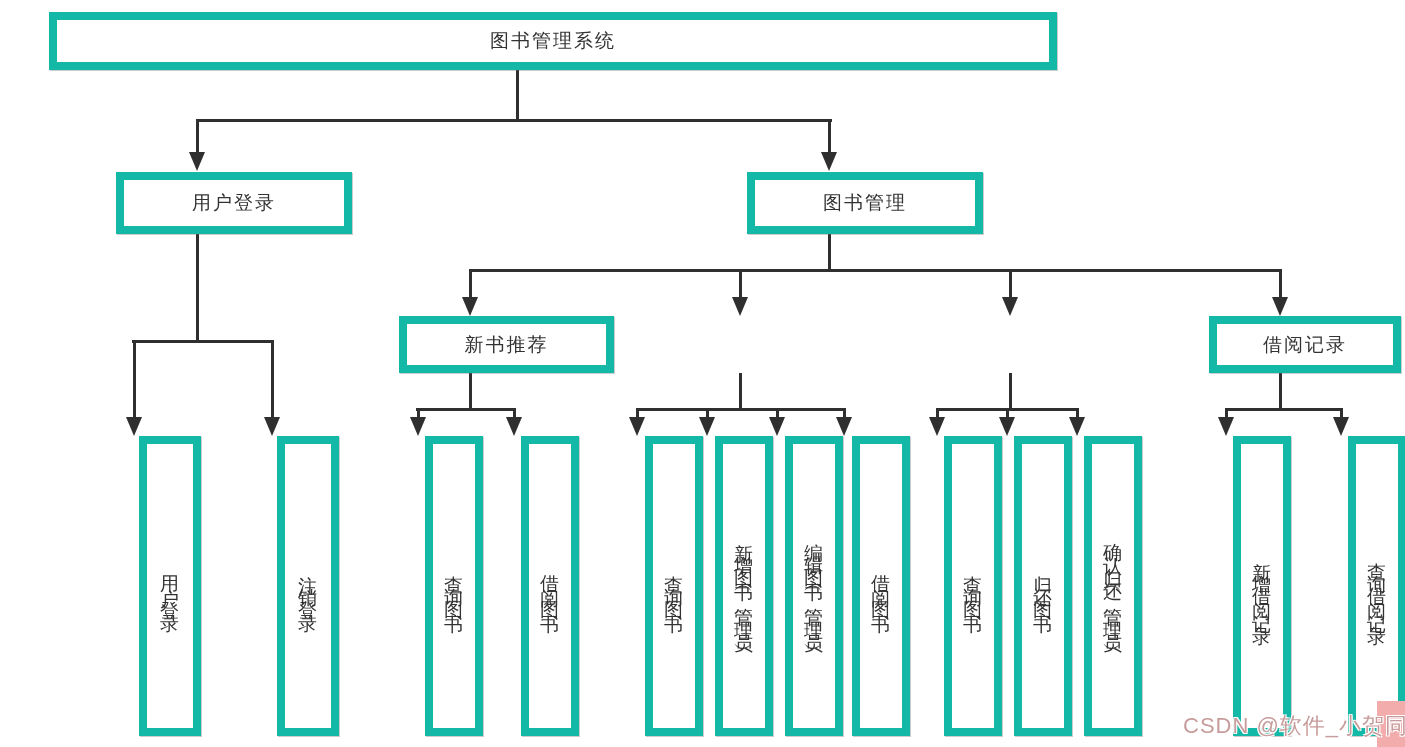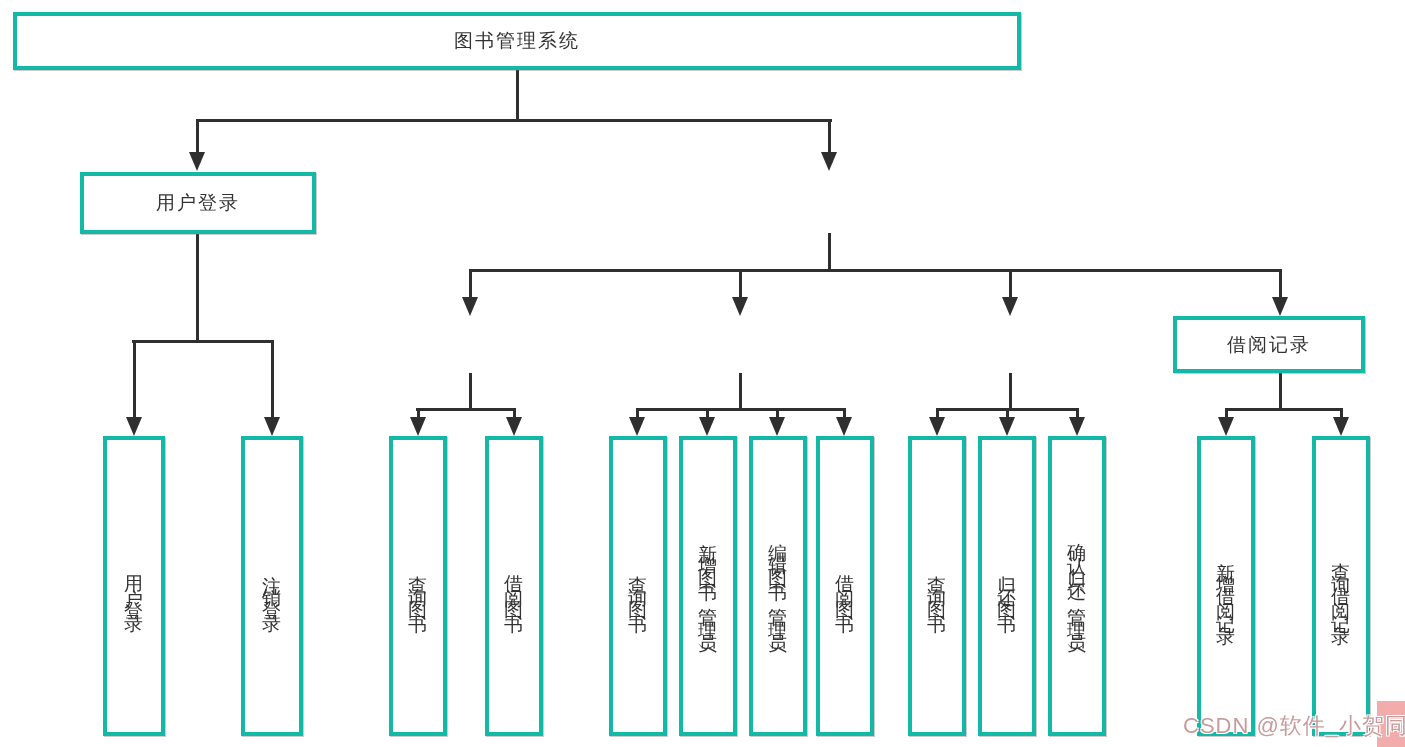--- a/index.html
+++ b/index.html
@@ -1,21 +1,21 @@
 <!DOCTYPE html>
 <html><head>
 <meta charset="utf-8">
 <style>
   html,body{margin:0;padding:0;background:#fff;}
   .stage{position:relative;width:1405px;height:747px;background:#fff;overflow:hidden;
          font-family:"Liberation Sans","DejaVu Sans",sans-serif;}
-  .box{position:absolute;box-sizing:border-box;background:#fff;border:4px solid #14b8a6;
+  .box{position:absolute;box-sizing:border-box;background:#fff;border:8px solid #14b8a6;
        display:flex;align-items:center;justify-content:center;
        font-size:19px;color:#333;letter-spacing:2px;
-       box-shadow:1px 1px 0 0 rgba(110,110,110,.35);z-index:2;}
+       box-shadow:1px 1px 0 0 rgba(110,110,110,.35);z-index:2;margin-left:36px;}
   .vbox{padding:4px 0;}
   .vtext{writing-mode:vertical-rl;text-orientation:mixed;letter-spacing:13px;
          font-size:19px;color:#333;line-height:1;}
   .v{position:absolute;width:3px;background:#2f2f2f;z-index:1;}
   .h{position:absolute;height:3px;background:#2f2f2f;z-index:1;}
   .ah{position:absolute;width:0;height:0;z-index:1;
       border-left:8px solid transparent;border-right:8px solid transparent;
       border-top:19px solid #2f2f2f;}
   .watermark{position:absolute;left:1183px;top:711px;font-size:22px;color:#c89c9c;
              letter-spacing:1px;z-index:5;white-space:nowrap;
@@ -31,39 +31,41 @@
   <div class="box" style="left:13px;top:12px;width:1008px;height:58px;">图书管理系统</div>
 
   <div class="v" style="left:516px;top:70px;height:50px;"></div>
   <div class="h" style="left:196px;top:119px;width:636px;"></div>
   <div class="v" style="left:196px;top:119px;height:36px;"></div>
   <div class="ah" style="left:189px;top:152px;"></div>
   <div class="v" style="left:828px;top:119px;height:36px;"></div>
   <div class="ah" style="left:821px;top:152px;"></div>
 
   <div class="box" style="left:80px;top:172px;width:236px;height:62px;">用户登录</div>
+  <div class="box" style="left:711px;top:172px;width:236px;height:62px;">图书管理</div>
 
   <div class="v" style="left:196px;top:233px;height:108px;"></div>
   <div class="h" style="left:132px;top:340px;width:142px;"></div>
   <div class="v" style="left:133px;top:340px;height:79px;"></div>
   <div class="ah" style="left:126px;top:417px;"></div>
   <div class="v" style="left:271px;top:340px;height:79px;"></div>
   <div class="ah" style="left:264px;top:417px;"></div>
 
   <div class="v" style="left:828px;top:233px;height:37px;"></div>
   <div class="h" style="left:469px;top:269px;width:813px;"></div>
   <div class="v" style="left:469px;top:269px;height:30px;"></div>
   <div class="ah" style="left:462px;top:297px;"></div>
   <div class="v" style="left:739px;top:269px;height:30px;"></div>
   <div class="ah" style="left:732px;top:297px;"></div>
   <div class="v" style="left:1009px;top:269px;height:30px;"></div>
   <div class="ah" style="left:1002px;top:297px;"></div>
   <div class="v" style="left:1279px;top:269px;height:30px;"></div>
   <div class="ah" style="left:1272px;top:297px;"></div>
 
+  <div class="box" style="left:363px;top:316px;width:215px;height:57px;">新书推荐</div>
   <div class="box" style="left:1173px;top:316px;width:192px;height:57px;">借阅记录</div>
 
   <div class="v" style="left:469px;top:373px;height:36px;"></div>
   <div class="h" style="left:416px;top:408px;width:99px;"></div>
   <div class="v" style="left:417px;top:408px;height:12px;"></div>
   <div class="ah" style="left:410px;top:417px;"></div>
   <div class="v" style="left:513px;top:408px;height:12px;"></div>
   <div class="ah" style="left:506px;top:417px;"></div>
 
   <div class="v" style="left:739px;top:373px;height:36px;"></div>

